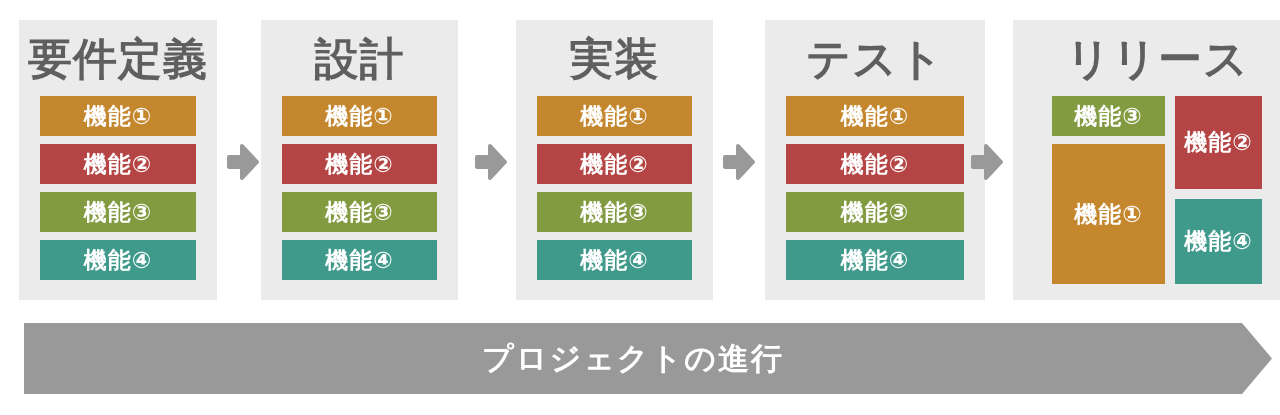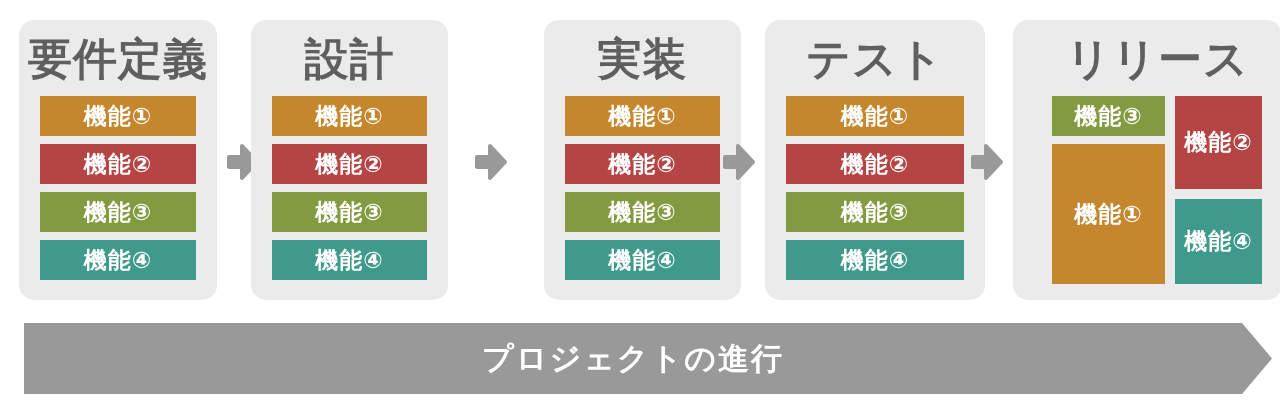--- a/index.html
+++ b/index.html
@@ -5,21 +5,21 @@
   html,body{margin:0;padding:0;}
   body{
     width:1280px;height:415px;
     background:var(--background,#ffffff);
     font-family:"Liberation Sans","DejaVu Sans",sans-serif;
     overflow:hidden;
   }
   .canvas{position:relative;width:1280px;height:415px;}
 
   
-  .panel{position:absolute;top:20px;height:280px;background:var(--panel_bg,#ebebeb);border-radius:15px;}
+  .panel{position:absolute;top:20px;height:280px;background:var(--panel_bg,#ebebeb);}
   .panel-title{
     margin:0;height:76px;line-height:78px;text-align:center;
     font-size:44px;font-weight:800;color:var(--title_text,#5f5f5f);
     letter-spacing:1px;white-space:nowrap;
   }
   .bars{padding:0 21px;display:flex;flex-direction:column;gap:8px;}
   .bar{
     height:40px;display:flex;align-items:center;justify-content:center;
     color:var(--bar_text,#ffffff);font-size:23px;font-weight:800;letter-spacing:1px;
   }
@@ -65,37 +65,37 @@
       <div class="bar" style="background: rgb(63, 154, 140);">機能④</div>
     </div>
   </section>
 
   <div class="step-arrow" style="left:225px;">
     <svg viewBox="0 0 36 40">
         <path d="M4,15 H17 V4 L32,20 L17,36 V25 H4 Z" fill="currentColor" stroke="currentColor" stroke-width="4" stroke-linejoin="round"></path>
       </svg>
   </div>
 
-  <section class="panel" style="left:251px;width:197px;">
+  <section class="panel" style="left:261px;width:197px;">
     <h2 class="panel-title">設計</h2>
     <div class="bars">
       <div class="bar" style="background: rgb(196, 135, 46);">機能①</div>
       <div class="bar" style="background: rgb(181, 68, 68);">機能②</div>
       <div class="bar" style="background: rgb(130, 154, 64);">機能③</div>
       <div class="bar" style="background: rgb(63, 154, 140);">機能④</div>
     </div>
   </section>
 
   <div class="step-arrow" style="left:473px;">
     <svg viewBox="0 0 36 40">
         <path d="M4,15 H17 V4 L32,20 L17,36 V25 H4 Z" fill="currentColor" stroke="currentColor" stroke-width="4" stroke-linejoin="round"></path>
       </svg>
   </div>
 
-  <section class="panel" style="left:516px;width:197px;margin-left:28px;">
+  <section class="panel" style="left:516px;width:197px;">
     <h2 class="panel-title">実装</h2>
     <div class="bars">
       <div class="bar" style="background: rgb(196, 135, 46);">機能①</div>
       <div class="bar" style="background: rgb(181, 68, 68);">機能②</div>
       <div class="bar" style="background: rgb(130, 154, 64);">機能③</div>
       <div class="bar" style="background: rgb(63, 154, 140);">機能④</div>
     </div>
   </section>
 
   <div class="step-arrow" style="left:721px;">

